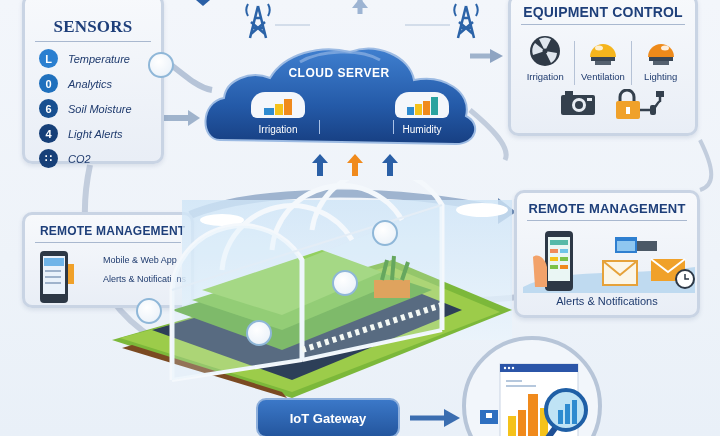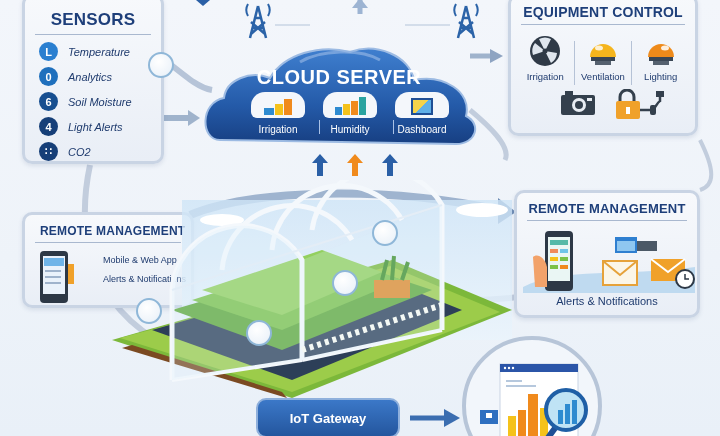--- a/index.html
+++ b/index.html
@@ -21,21 +21,21 @@
   .panel-title {
     font-weight: bold;
     color: #1e3f7a;
     text-align: center;
     letter-spacing: 0.2px;
   }
   .panel-rule { height: 1px; background: #a9b8cf; margin: 4px 10px; }
 
   
   #sensors { left: 22px; top: -6px; width: 142px; height: 170px; }
-  #sensors .panel-title { font-size: 17px; margin-top: 13px; }
+  #sensors .panel-title { font-size: 17px; margin-top: 20px; font-family: Liberation Serif, serif; }
   .sensor-row { display: flex; align-items: center; height: 25px; padding-left: 14px; }
   .sensor-dot {
     width: 19px; height: 19px; border-radius: 50%;
     color: #fff; font-size: 11px; font-weight: bold;
     display: flex; align-items: center; justify-content: center; margin-right: 10px;
   }
   .sensor-label { font-size: 11px; color: #1f3b6e; font-style: italic; }
 
   
   #equipment { left: 508px; top: -6px; width: 190px; height: 142px; }
@@ -52,21 +52,21 @@
 
   
   #remote-right { left: 514px; top: 190px; width: 186px; height: 128px; }
   #remote-right .panel-title { font-size: 13px; margin-top: 8px; }
   .rr-foot { position: absolute; left: 0; right: 0; bottom: 8px; text-align: center; font-size: 11px; color: #1f3b6e; }
 
   
   #cloud { left: 200px; top: 40px; width: 278px; height: 112px; }
   .cloud-title {
     position: absolute; left: 0; right: 0; top: 26px; text-align: center;
-    color: #fff; font-weight: bold; font-size: 20px; letter-spacing: 0.5px;
+    color: #fff; font-weight: bold; font-size: 12px; letter-spacing: 0.5px;
   }
   .cloud-items { position: absolute; left: 42px; right: 20px; top: 52px; display: flex; justify-content: space-between; }
   .cloud-item { display: flex; flex-direction: column; align-items: center; width: 72px; }
   .mini-cloud {
     width: 54px; height: 26px; background: #f4f7fb; border-radius: 14px 14px 6px 6px;
     position: relative; display: flex; align-items: flex-end; justify-content: center; padding-bottom: 3px;
   }
   .cloud-label { color: #fff; font-size: 10px; margin-top: 6px; }
   .cloud-sep { position: absolute; top: 80px; width: 1px; height: 14px; background: #a9c1e6; }
 
@@ -182,26 +182,20 @@
     </div>
     <div class="cloud-item">
       <div class="mini-cloud">
         <span style="width:7px;height:8px;background:#2e8bd0;display:inline-block;margin-right:1px"></span>
         <span style="width:7px;height:11px;background:#f5c21b;display:inline-block;margin-right:1px"></span>
         <span style="width:7px;height:14px;background:#f08a1c;display:inline-block;margin-right:1px"></span>
         <span style="width:7px;height:18px;background:#2aa3a0;display:inline-block"></span>
       </div>
       <div class="cloud-label">Humidity</div>
     </div>
-    <div class="cloud-item">
-      <div class="mini-cloud">
-        <span style="width:22px;height:17px;border:2px solid #1f4f95;background:linear-gradient(135deg,#f5d34a 0%,#f5d34a 50%,#5fb0e8 50%);display:inline-block"></span>
-      </div>
-      <div class="cloud-label">Dashboard</div>
-    </div>
   </div>
   <div class="cloud-sep" style="left:119px"></div>
   <div class="cloud-sep" style="left:193px"></div>
 </div>
 
 <svg class="abs" style="left:310px;top:154px" width="90" height="24">
   <g fill="#2a5fa6">
       <polygon points="10,0 2,9 7,9 7,22 13,22 13,9 18,9"></polygon>
     </g>
   <g fill="#f08a1c">

